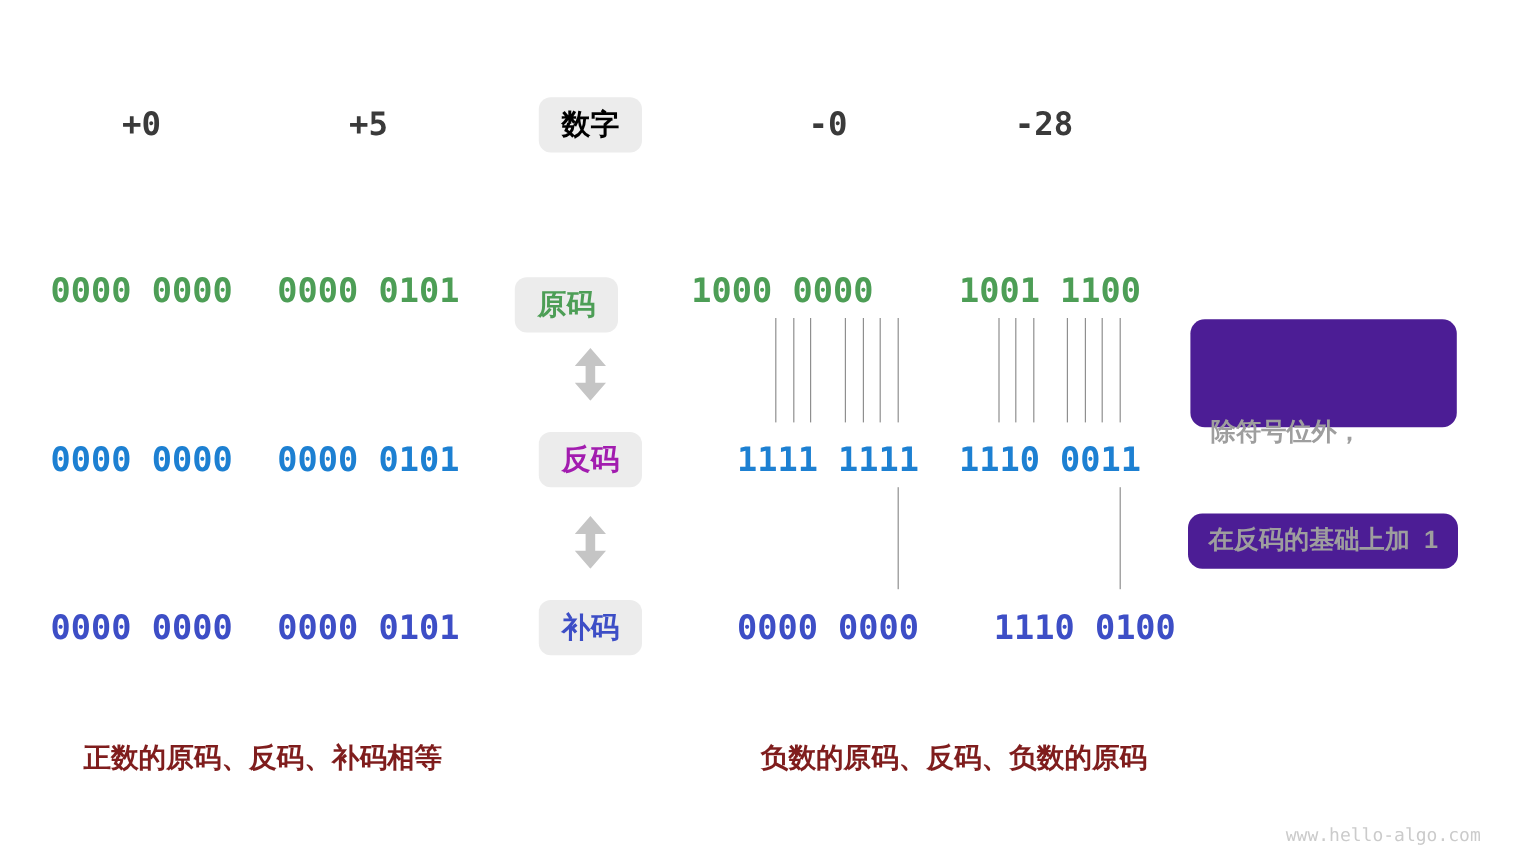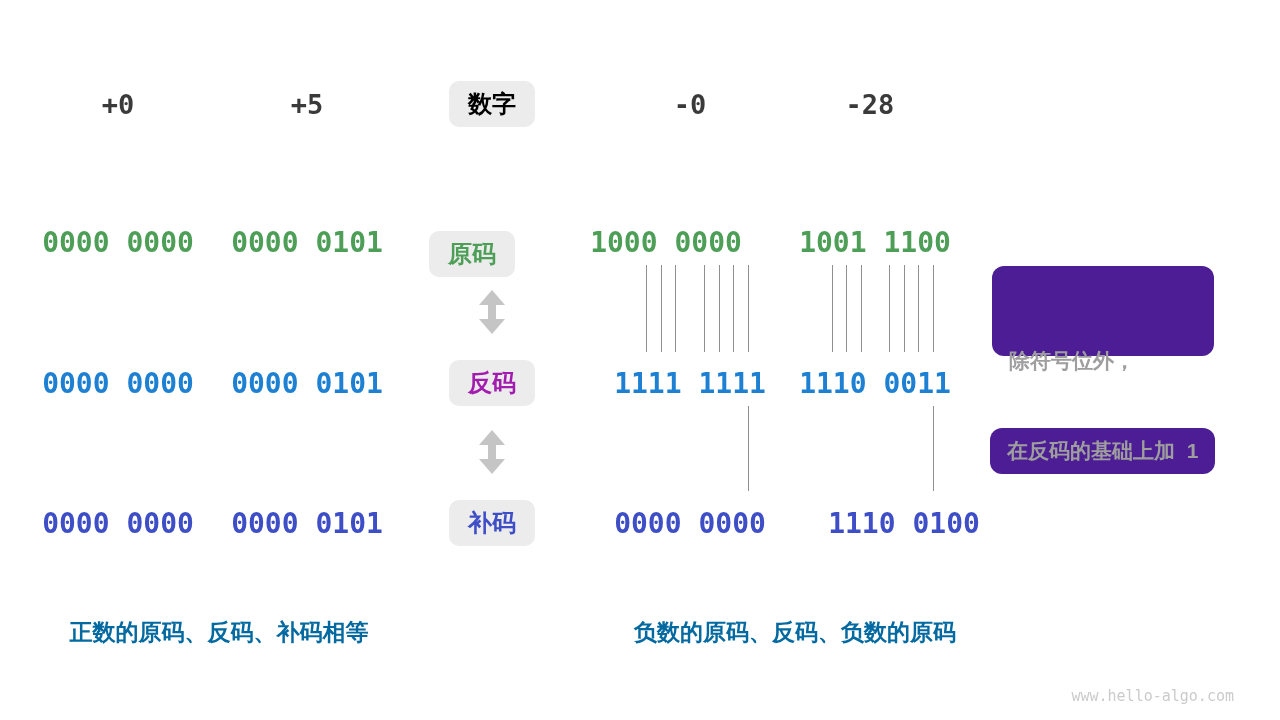--- a/index.html
+++ b/index.html
@@ -74,21 +74,21 @@
     left: 990px; top: 428px;
     height: 46px;
     padding: 10px 17px;
     line-height: 26px;
   }
   .caption {
     position: absolute;
     transform: translate(-50%, -50%);
     font-size: 23px;
     font-weight: 700;
-    color: #0369a1;
+    color: #7f1d1d;
     white-space: nowrap;
   }
   .watermark {
     position: absolute;
     right: 46px; top: 687px;
     font-family: "DejaVu Sans Mono", monospace;
     font-size: 15px;
     color: #cbcbcb;
   }
 </style>
@@ -99,21 +99,21 @@
 
   <div class="abs-center hdr-num" style="left:118px; top:104px;">+0</div>
   <div class="abs-center hdr-num" style="left:307px; top:104px;">+5</div>
   <div class="badge neutral" style="left:492px; top:104px;">数字</div>
   <div class="abs-center hdr-num" style="left:690px; top:104px;">-0</div>
   <div class="abs-center hdr-num" style="left:870px; top:104px;">-28</div>
 
   <div class="abs-center bin sign" style="left:118px; top:242px;">0000 0000</div>
   <div class="abs-center bin sign" style="left:307px; top:242px;">0000 0101</div>
   <div class="badge sign" style="left:472px; top:242px;margin-top:12px;">原码</div>
-  <div class="abs-center bin sign" style="left:666px; top:242px;">1000 0000</div>
+  <div class="abs-center bin sign" style="left:652px; top:242px;">1000 0000</div>
   <div class="abs-center bin sign" style="left:875px; top:242px;">1001 1100</div>
 
   <div class="arrow" style="left:492px; top:312px;">
     <svg width="26" height="44" viewBox="0 0 26 44">
       <path d="M13 0 L26 15 L17 15 L17 29 L26 29 L13 44 L0 29 L9 29 L9 15 L0 15 Z" fill="#c5c5c5"></path>
     </svg>
   </div>
 
   <div class="vline" style="left:646px; top:265px; height:87px;"></div>
   <div class="vline" style="left:661px; top:265px; height:87px;"></div>

